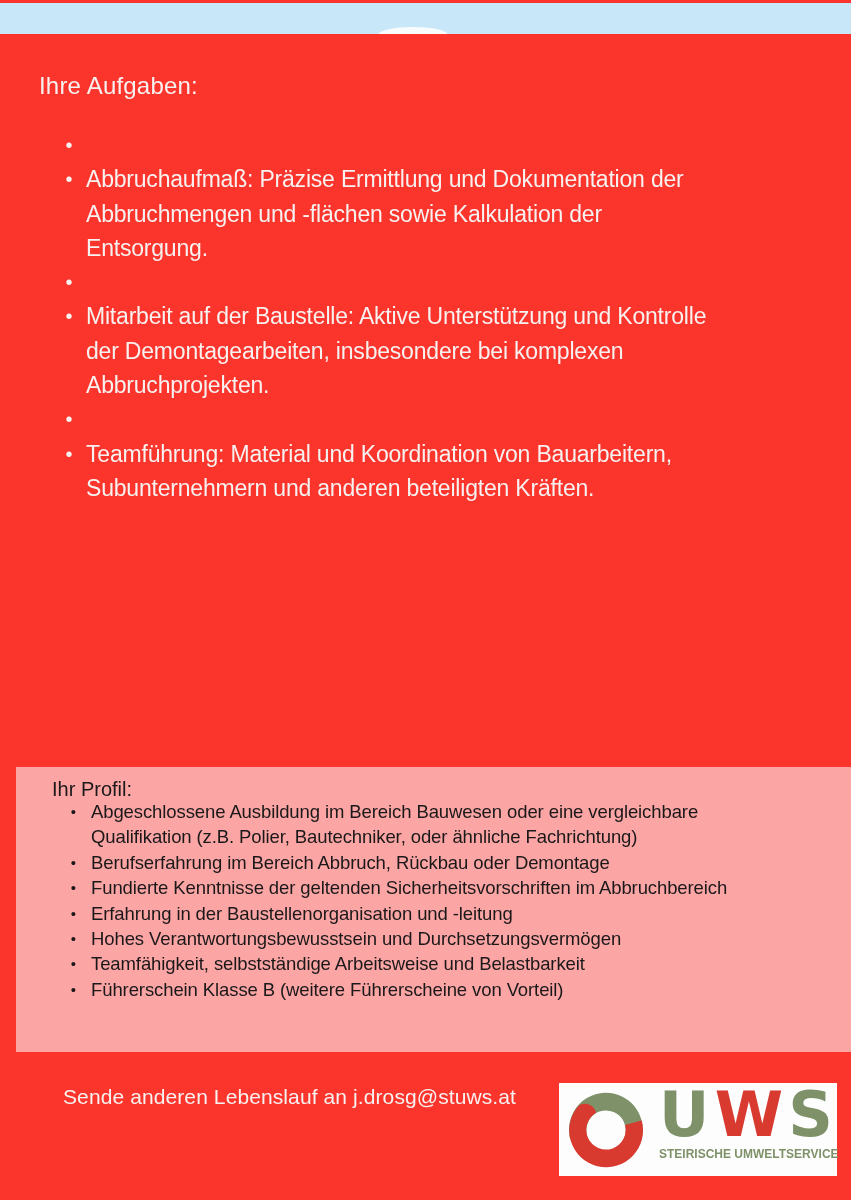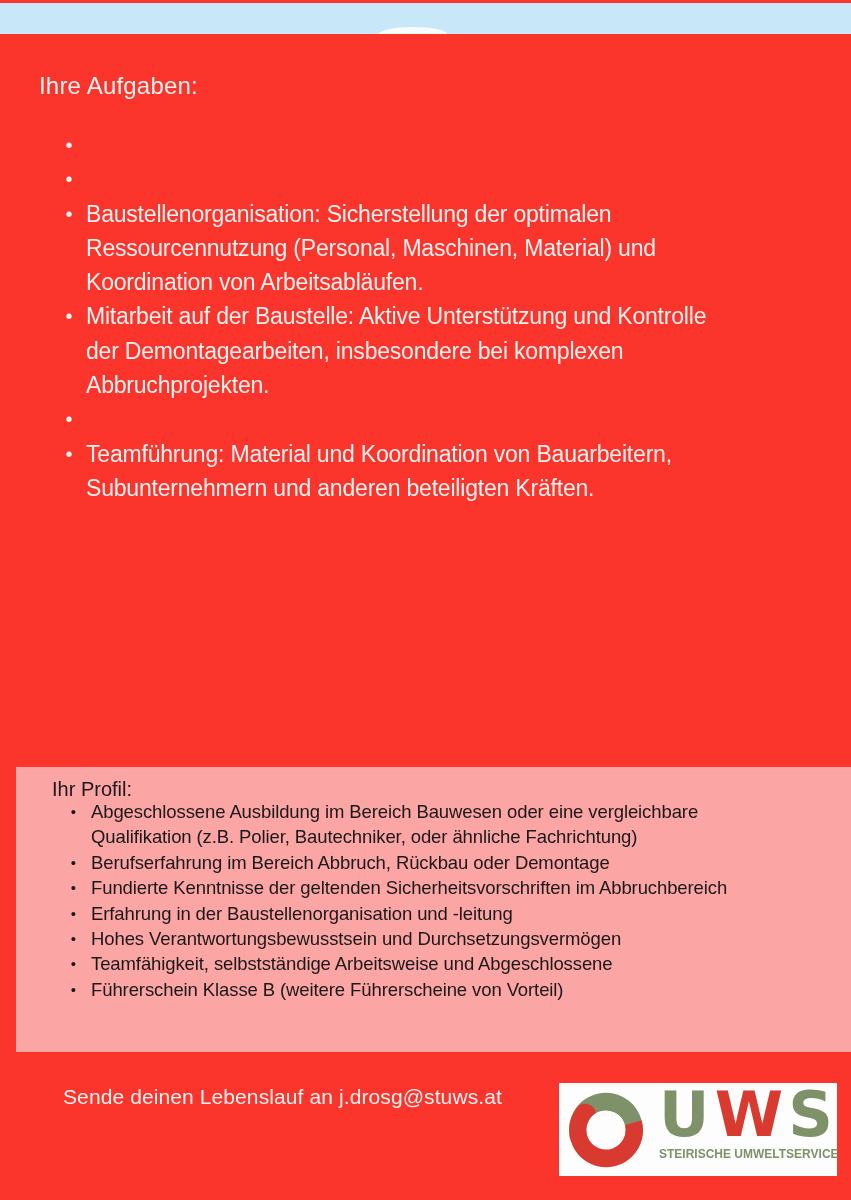--- a/index.html
+++ b/index.html
@@ -80,26 +80,26 @@
 <div class="bump"></div>
 
 <section class="sec-aufgaben">
   <h1>Ihre Aufgaben:</h1>
   <ul class="aufgaben-list">
     <li>
       <span class="dot">•</span>
     </li>
     <li>
       <span class="dot">•</span>
+      <span class="txt">Abbruchaufmaß: Präzise Ermittlung und Dokumentation der
+Abbruchmengen und -flächen sowie Kalkulation der
+Entsorgung.</span>
     </li>
     <li>
       <span class="dot">•</span>
-      <span class="txt">Baustellenorganisation: Sicherstellung der optimalen
-Ressourcennutzung (Personal, Maschinen, Material) und
-Koordination von Arbeitsabläufen.</span>
     </li>
     <li>
       <span class="dot">•</span>
       <span class="txt">Mitarbeit auf der Baustelle: Aktive Unterstützung und Kontrolle
 der Demontagearbeiten, insbesondere bei komplexen
 Abbruchprojekten.</span>
     </li>
     <li>
       <span class="dot">•</span>
     </li>
@@ -130,31 +130,31 @@
     <li>
       <span class="dot">•</span>
       <span class="txt">Erfahrung in der Baustellenorganisation und -leitung</span>
     </li>
     <li>
       <span class="dot">•</span>
       <span class="txt">Hohes Verantwortungsbewusstsein und Durchsetzungsvermögen</span>
     </li>
     <li>
       <span class="dot">•</span>
-      <span class="txt">Teamfähigkeit, selbstständige Arbeitsweise und Abgeschlossene</span>
+      <span class="txt">Teamfähigkeit, selbstständige Arbeitsweise und Belastbarkeit</span>
     </li>
     <li>
       <span class="dot">•</span>
       <span class="txt">Führerschein Klasse B (weitere Führerscheine von Vorteil)</span>
     </li>
   </ul>
 </section>
 
 <section class="sec-footer">
-  <p class="contact">Sende deinen Lebenslauf an j.drosg@stuws.at</p>
+  <p class="contact">Sende anderen Lebenslauf an j.drosg@stuws.at</p>
   <div class="logo-box">
     <svg class="logo-mark" width="86" height="82" viewBox="0 0 100 100" aria-hidden="true">
       <path d="M 6.5,61.6 A 45,45 0 1 1 83,80 A 14,14 0 0 1 62,71 A 24,24 0 1 0 26.8,56.2 Z" fill="#7e9168"></path>
       <path d="M 93.5,38.4 A 45,45 0 1 1 17,20 A 14,14 0 0 1 38,29 A 24,24 0 1 0 73.2,43.8 Z" fill="#d93a30"></path>
     </svg>
     <div class="logo-textcol">
       <div class="uws-line">
         <span class="green">U</span>
         <span class="red">W</span>
         <span class="green">S</span>

